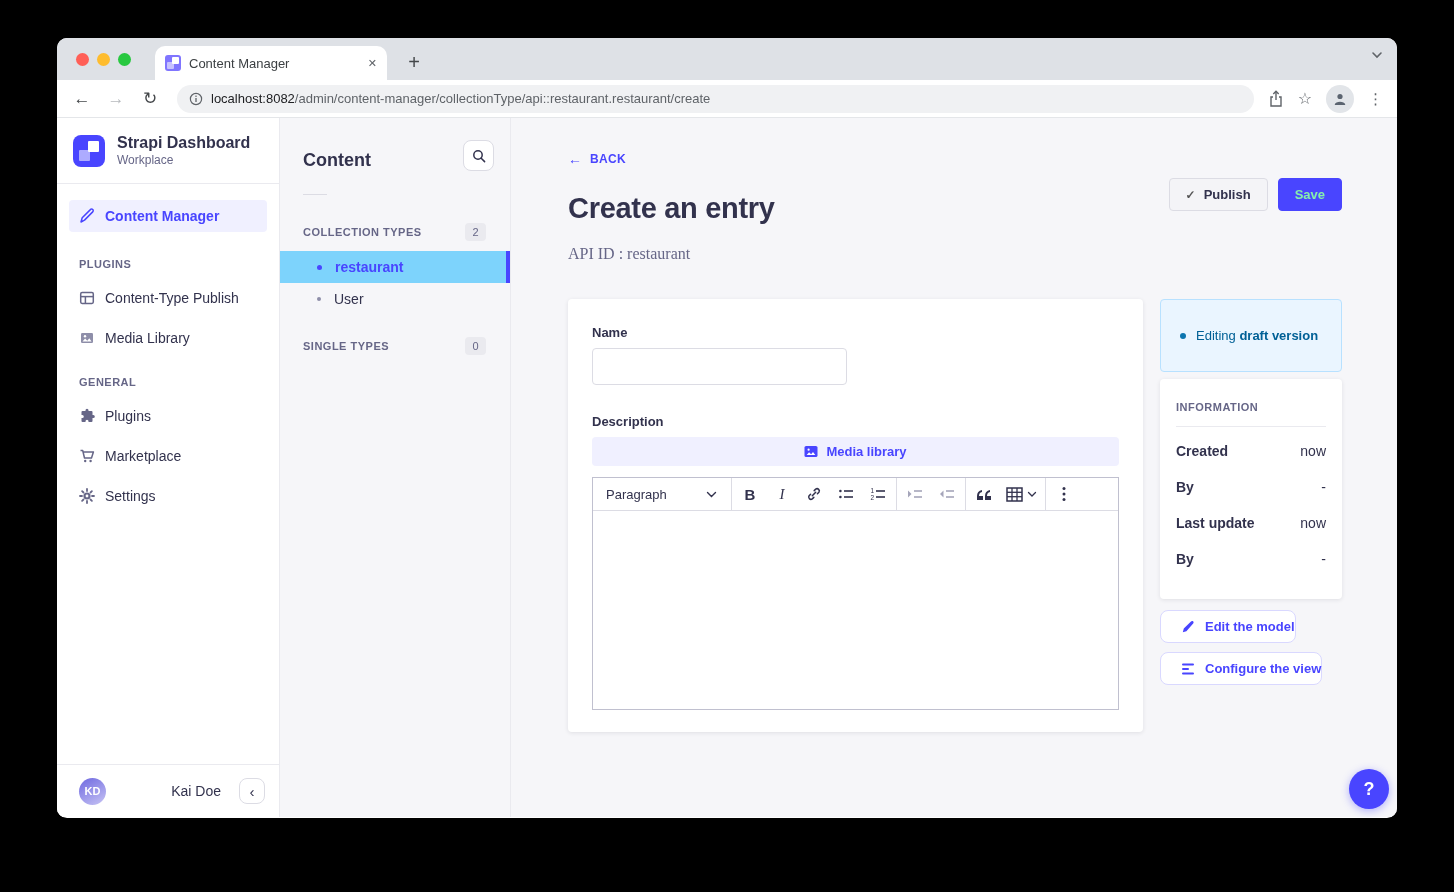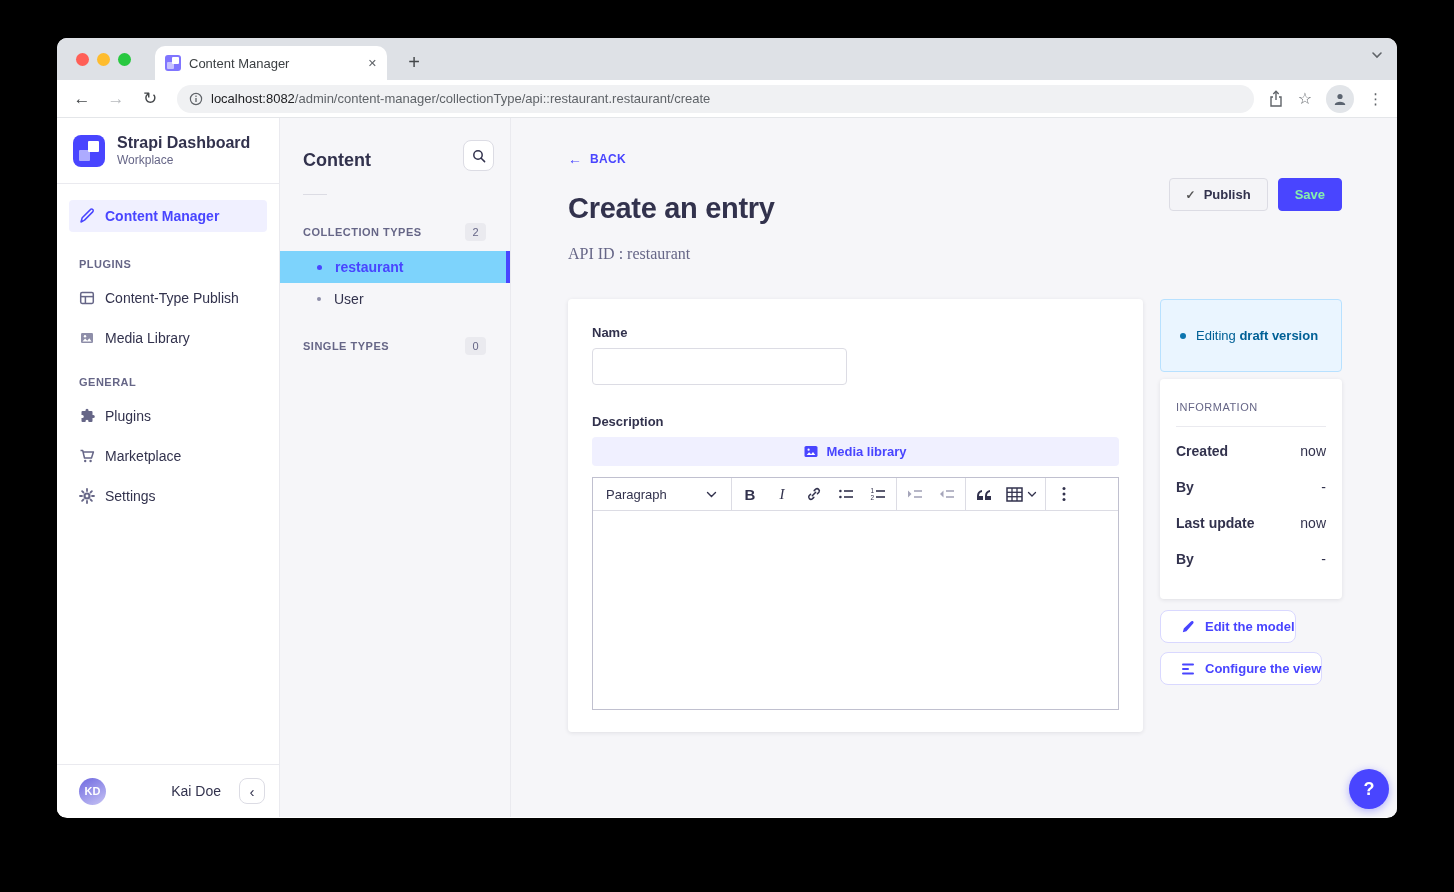--- a/index.html
+++ b/index.html
@@ -113,21 +113,21 @@
 
   
   .side-col { width:182px; flex:none; }
   .draft-box { height:73px; background:#eaf5ff; border:1px solid #b8e1ff; border-radius:4px; display:flex;
                align-items:center; gap:10px; padding:0 14px 0 19px; }
   .draft-dot { width:6px; height:6px; border-radius:50%; background:#0c75af; flex:none; }
   .draft-text { font-size:13px; line-height:20px; color:#006096; }
   .draft-text b { font-weight:bold; }
   .info-card { margin-top:7px; height:220px; background:#fff; border-radius:4px; box-shadow:0 1px 4px rgba(33,33,52,.1);
                padding:22px 16px 0; }
-  .info-title { font-size:11px; font-weight:normal; letter-spacing:.5px; color:#666687; }
+  .info-title { font-size:11px; font-weight:bold; letter-spacing:.5px; color:#666687; }
   .info-divider { height:1px; background:#eaeaef; margin:13px 0 6px; }
   .info-row { display:flex; justify-content:space-between; align-items:center; height:36px; }
   .info-label { font-size:14px; font-weight:bold; color:#32324d; }
   .info-value { font-size:14px; color:#32324d; }
   .panel-btn { margin-top:11px; height:33px; background:#fff; border:1px solid #d9d8ff; border-radius:8px;
                display:flex; align-items:center; gap:10px; padding-left:21px; color:#4945ff;
                font-size:13px; font-weight:bold; }
   .panel-btn + .panel-btn { margin-top:9px; }
 
   .help-fab { position:absolute; right:8px; bottom:9px; width:40px; height:40px; border-radius:50%; background:#4945ff;

